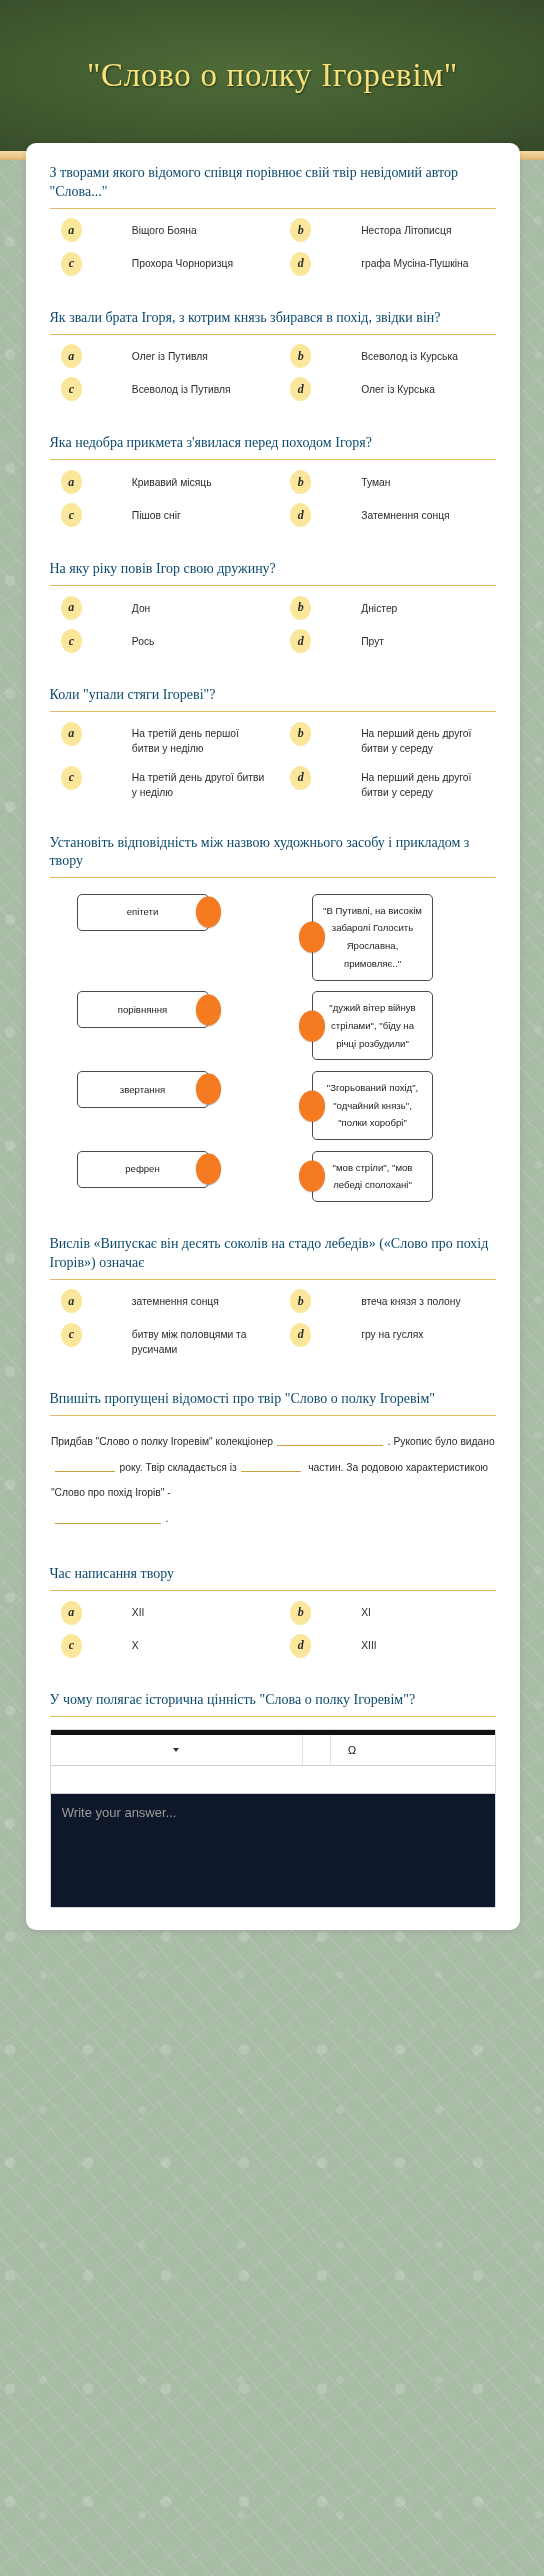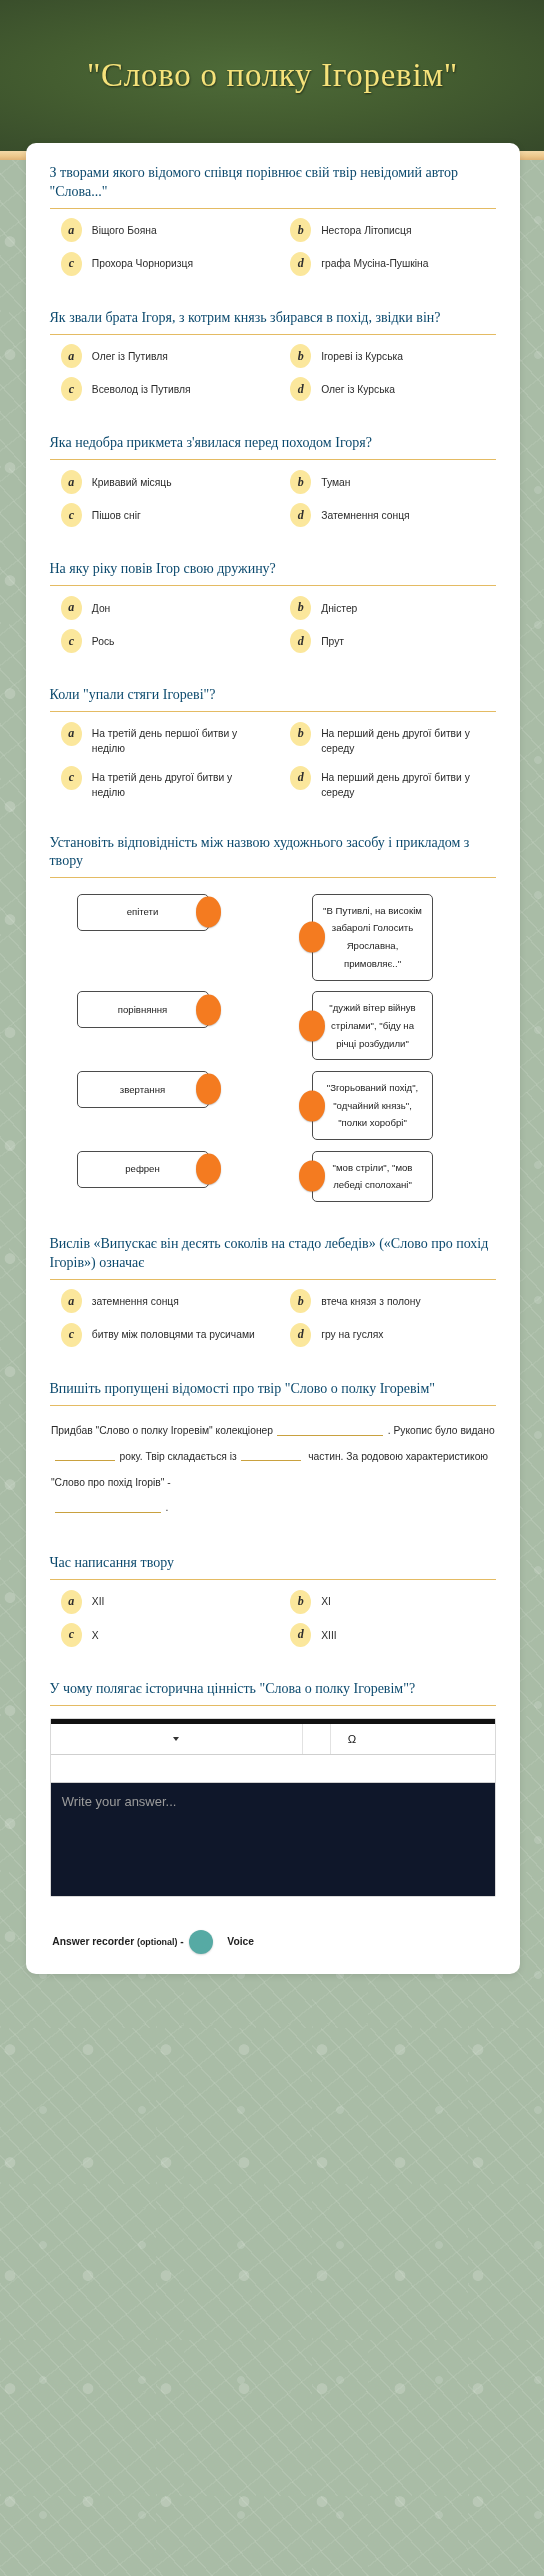--- a/index.html
+++ b/index.html
@@ -75,21 +75,21 @@
     flex:0 0 auto;
     width:21px; height:24px; border-radius:50%;
     background:#fbe79c;
     display:flex; align-items:center; justify-content:center;
     font-family:"Liberation Serif", serif;
     font-style:italic; font-weight:bold;
     font-size:12px; color:#2d2d2d;
     margin-top:-2.8px;
   }
   .opt-label{
-    font-size:10.3px; color:#2b2b2b; line-height:1.42; padding-top:2.8px;
+    font-size:10.3px; color:#2b2b2b; line-height:1.42; padding-top:2.8px;margin-left:40px;
   }
 
   
   .match-rows{ display:flex; flex-direction:column; gap:10.6px; padding:2.8px 0 0 0; }
   .match-row{ display:grid; grid-template-columns:1fr 1fr; column-gap:28px; align-items:start; }
   .mcell{ position:relative; }
   .mbox{
     border:0.7px solid #4b4b4b; border-radius:5px;
     min-height:37px; padding:7px 10px;
     display:flex; align-items:center; justify-content:center;
@@ -191,21 +191,21 @@
       <div class="qblock">
         <div class="qtext">Як звали брата Ігоря, з котрим князь збирався в похід, звідки він?</div>
         <div class="qrule"></div>
         <div class="opts">
           <div class="opt">
             <div class="badge">a</div>
             <div class="opt-label">Олег із Путивля</div>
           </div>
           <div class="opt">
             <div class="badge">b</div>
-            <div class="opt-label">Ігореві із Курська</div>
+            <div class="opt-label">Всеволод із Курська</div>
           </div>
           <div class="opt">
             <div class="badge">c</div>
             <div class="opt-label">Всеволод із Путивля</div>
           </div>
           <div class="opt">
             <div class="badge">d</div>
             <div class="opt-label">Олег із Курська</div>
           </div>
         </div>
@@ -380,23 +380,16 @@
             <div class="tool-select">
               <span class="caret"></span>
             </div>
             <div class="tool-gap"></div>
             <div class="tool-omega">Ω</div>
           </div>
           <div class="toolbar-row2"></div>
           <div class="editor-area">Write your answer...</div>
         </div>
       </div>
-      <div class="recorder">
-        <span class="rec-label">Answer recorder</span>
-        <span class="rec-opt">(optional)</span>
-        <span class="rec-dash">-</span>
-        <span class="rec-circle"></span>
-        <span class="rec-voice">Voice</span>
-      </div>
     </div>
 
 </div>
 
 
 </body></html>

